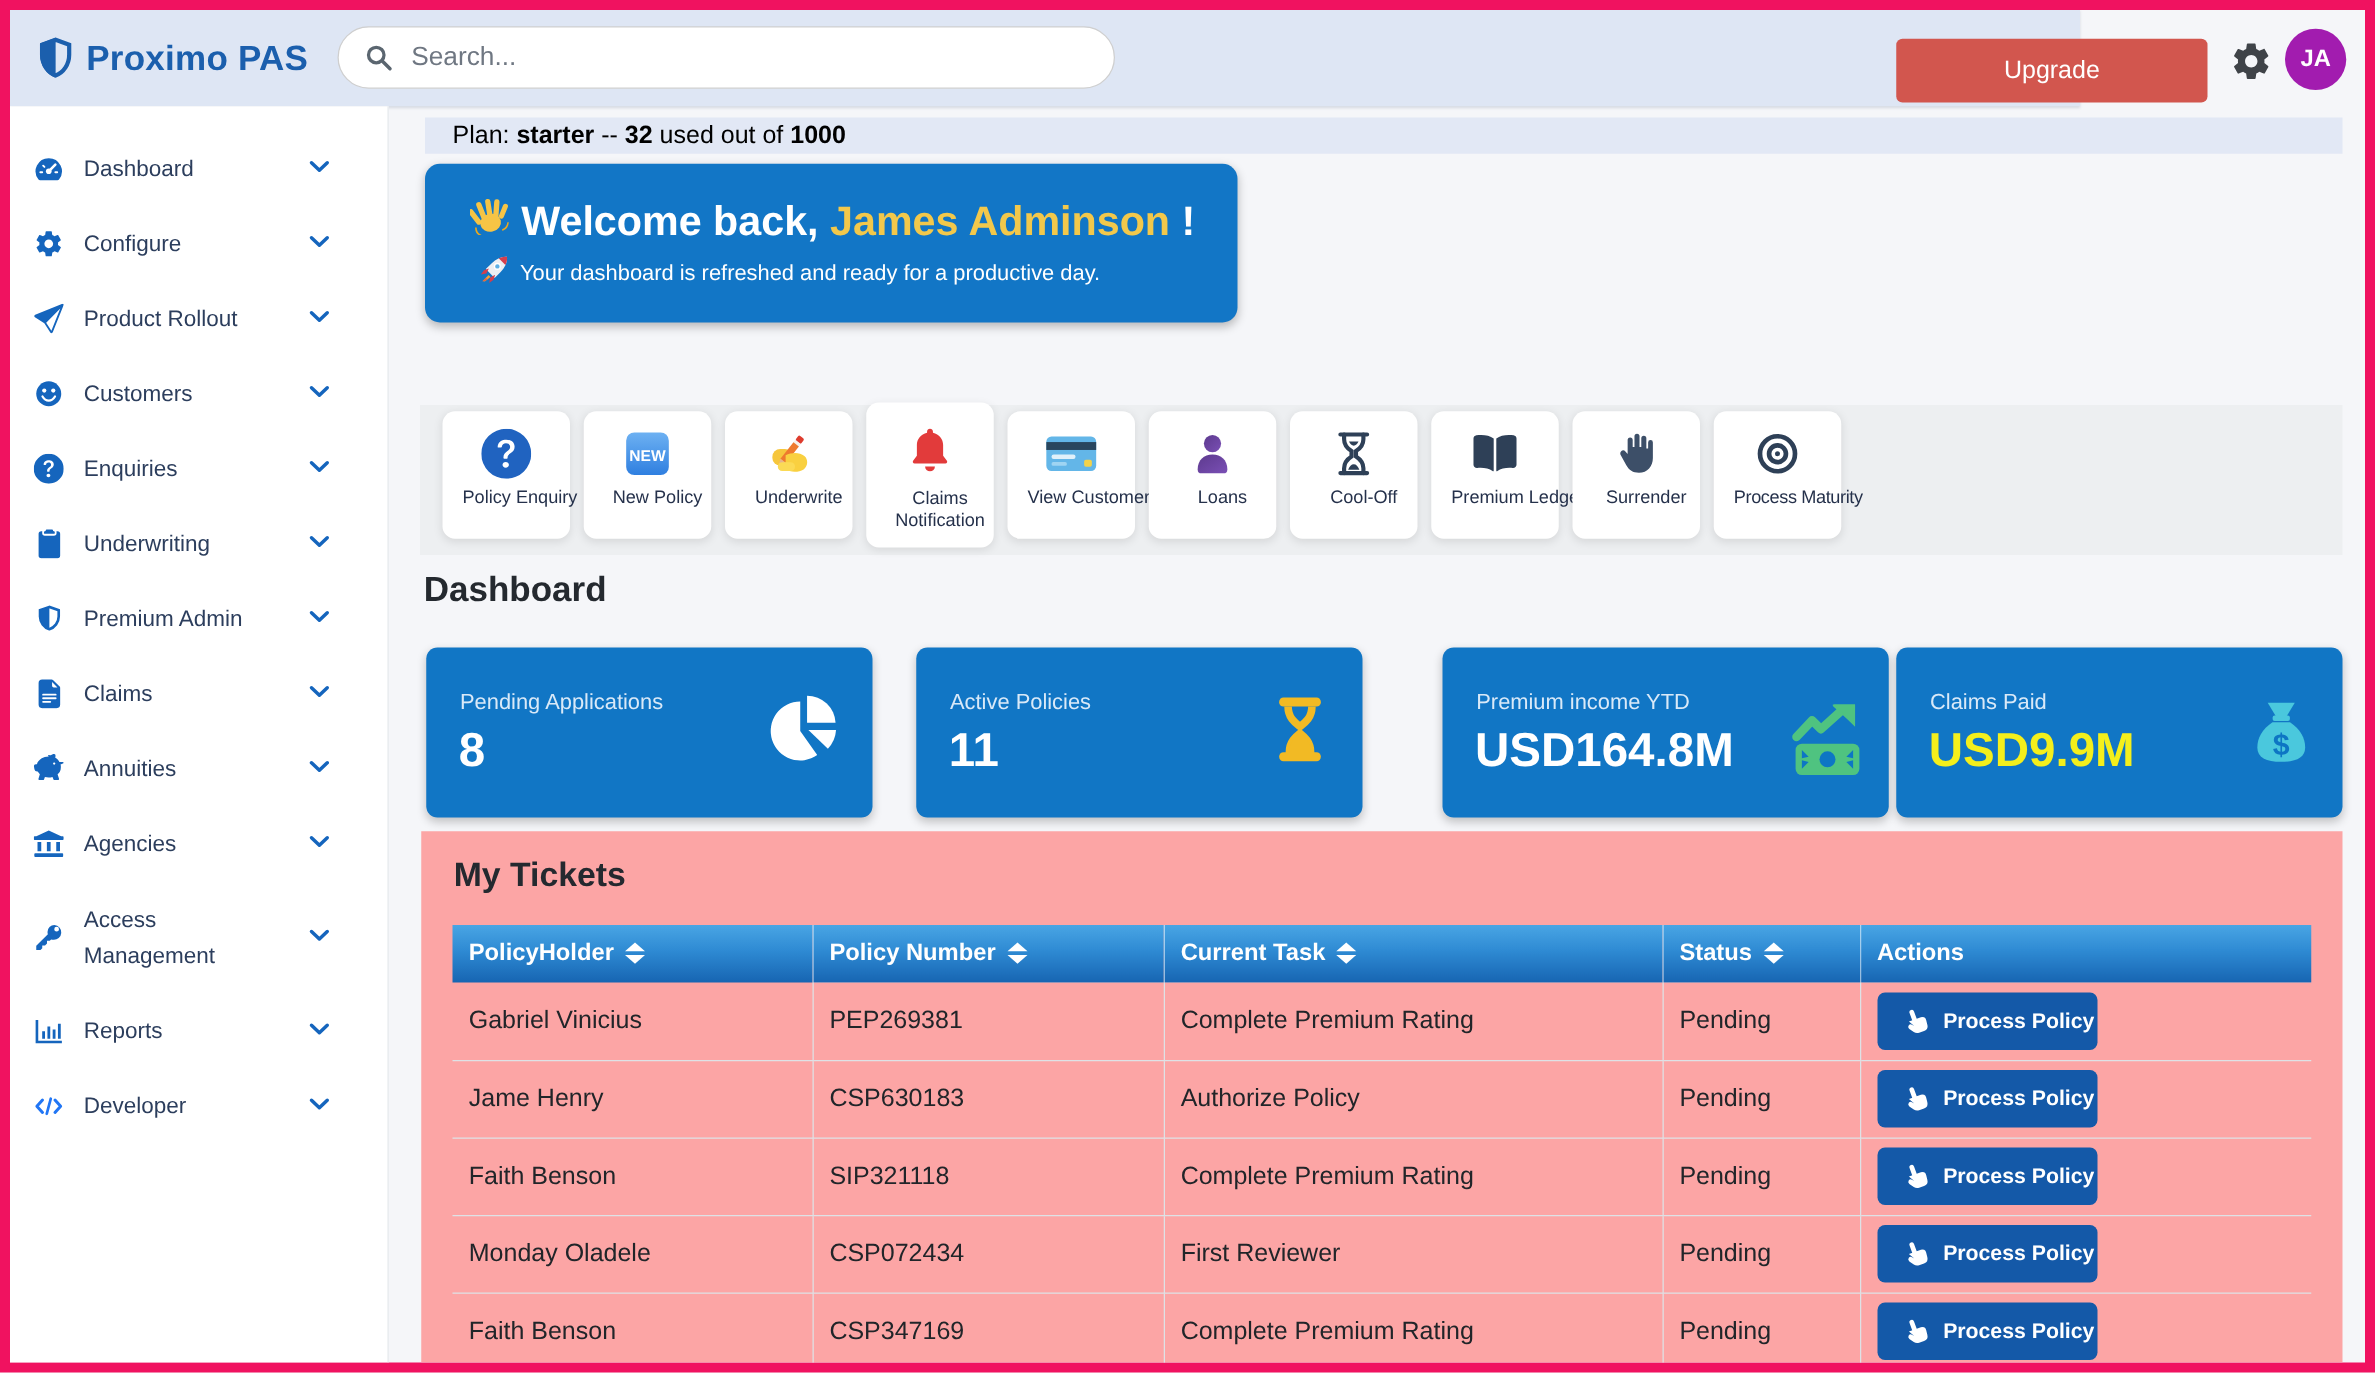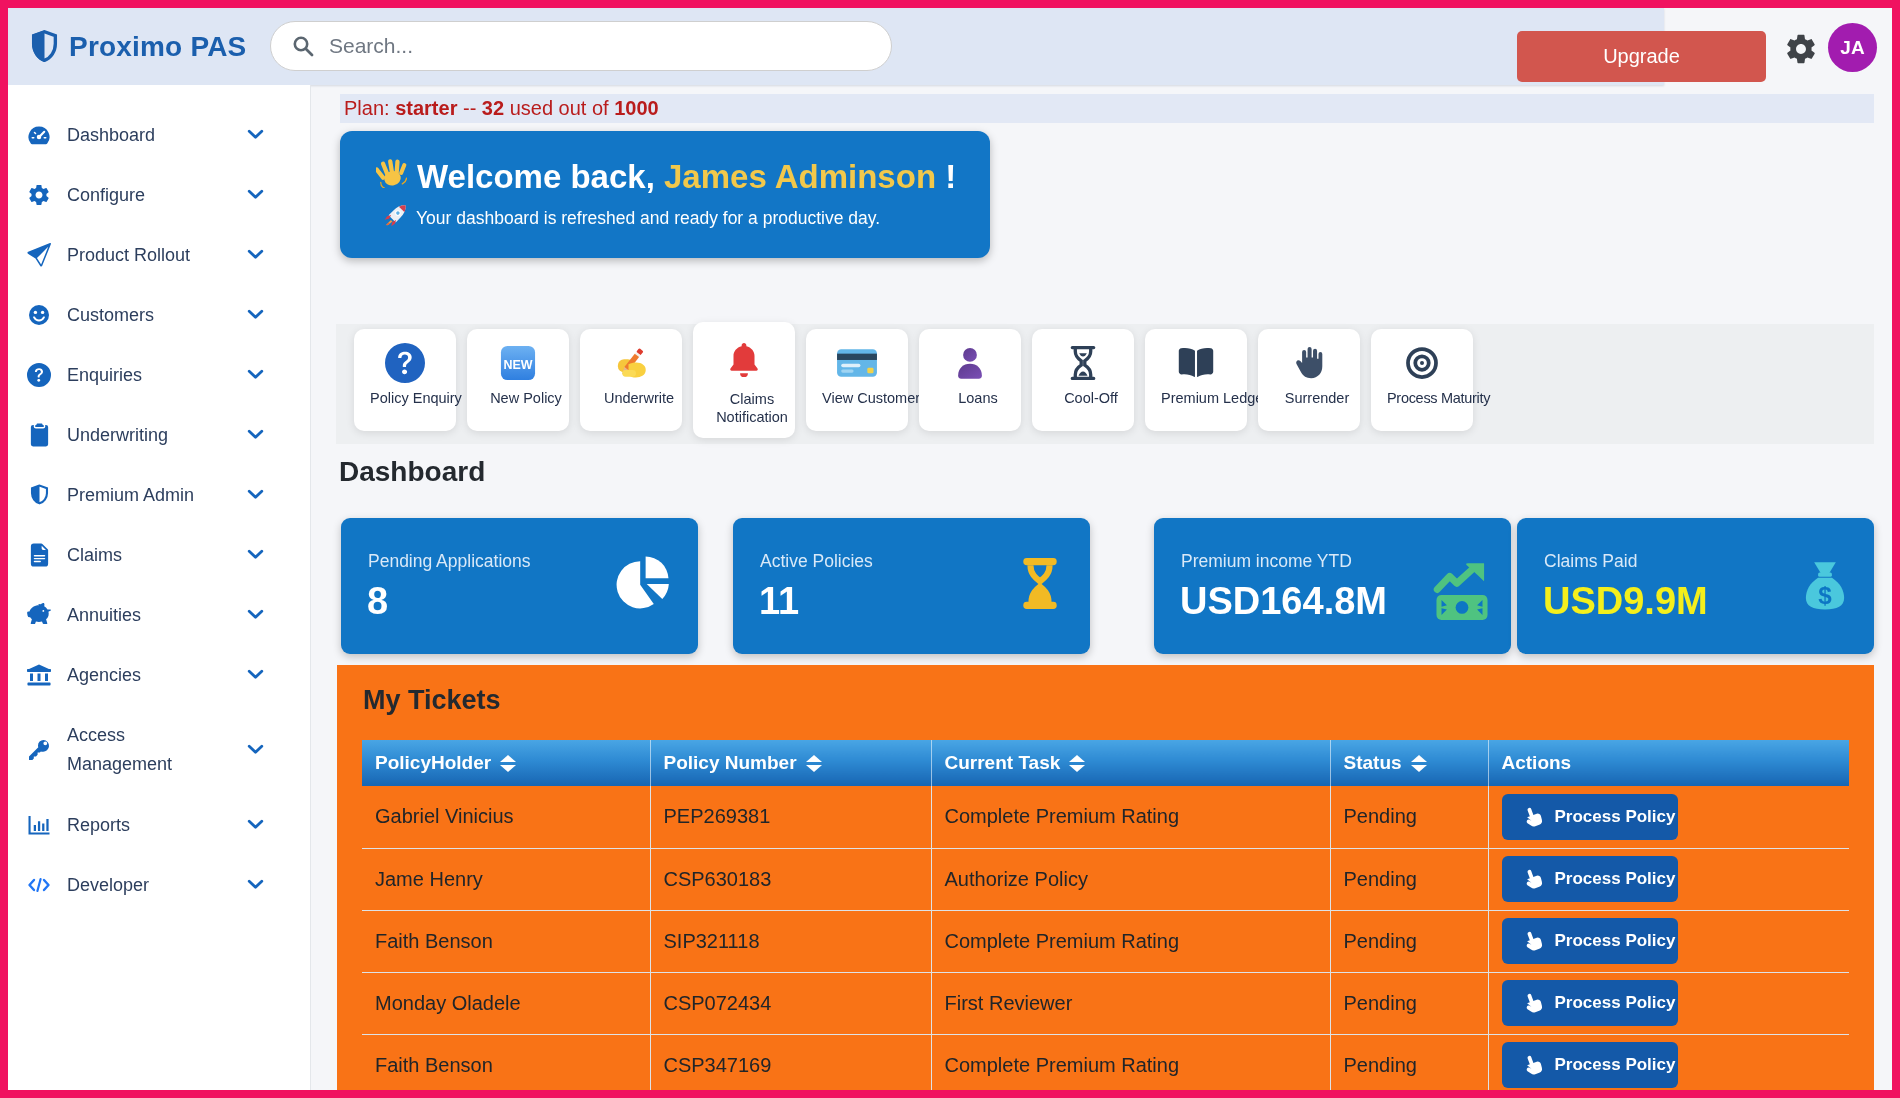--- a/index.html
+++ b/index.html
@@ -14,41 +14,41 @@
 #upg { position:absolute; left:1509px; top:23px; width:249px; height:51px; background:#d2564e; border-radius:5px; color:#fff; font-size:20px; text-align:center; line-height:51px; }
 #gear { position:absolute; left:1776px; top:24px; }
 #avatar { position:absolute; left:1820px; top:15px; width:49px; height:49px; border-radius:50%; background:#a21caf; color:#fff; font-weight:bold; font-size:19px; text-align:center; line-height:49px; }
 
 #side { position:absolute; left:0; top:77px; width:303px; height:1005px; background:#fff; border-right:1px solid #e4e7eb; }
 .mi { position:relative; height:60px; display:flex; align-items:center; }
 .mi .ic { position:absolute; left:19px; top:50%; transform:translateY(-50%); width:24px; height:24px; display:flex; align-items:center; justify-content:center; }
 .mi .tx { position:absolute; left:59px; top:50%; transform:translateY(-50%); font-size:18px; color:#2c3e5d; width:170px; line-height:1.6; }
 .mi .ch { position:absolute; left:239px; top:50%; transform:translateY(-50%); }
 
-#plan { position:absolute; left:332px; top:86px; width:1534px; height:29px; background:#e2e8f5; color:#b91c1c; font-size:20px; line-height:29px; padding-left:4px; }
+#plan { position:absolute; left:332px; top:86px; width:1534px; height:29px; background:#e2e8f5; color:#000000; font-size:20px; line-height:29px; padding-left:22px; }
 #plan b { font-weight:bold; }
 #welcome { position:absolute; left:332px; top:123px; width:650px; height:127px; background:#1276c6; border-radius:12px; color:#fff; box-shadow:0 3px 8px rgba(0,0,0,0.25); }
 #welcome .t1 { position:absolute; left:36px; top:26px; font-size:33px; font-weight:bold; display:flex; align-items:center;}
 #welcome .t1 .nm { color:#f2c84b; }
 #welcome .t2 { position:absolute; left:43px; top:72px; font-size:17.5px; display:flex; align-items:center; }
 
 #quick { position:absolute; left:328px; top:316px; width:1538px; height:120px; background:#edeff1; }
 .qc { position:absolute; top:5px; width:102px; height:102px; background:#fff; border-radius:10px; box-shadow:0 2px 8px rgba(0,0,0,0.10); text-align:center; }
 .qc .qi { margin-top:14px; height:40px; display:flex; align-items:center; justify-content:center; }
 .qc .ql { font-size:14.5px; color:#25314b; margin-top:6px; line-height:1.25; white-space:nowrap;padding-left:16px; }
 .qc.tall { top:-2px; height:116px; }
 
 #dh { position:absolute; left:331px; top:448px; font-size:28px; font-weight:bold; color:#24292f; }
 
 .sc { position:absolute; top:510px; width:357px; height:136px; background:#1176c5; border-radius:9px; box-shadow:0 3px 8px rgba(0,0,0,0.22); color:#fff; }
 .sc .lb { position:absolute; left:27px; top:33px; font-size:17.5px; color:#d9e9f8; }
 .sc .vl { position:absolute; left:26px; top:62px; font-size:38px; font-weight:bold; }
 .sc .ico { position:absolute; right:30px; top:38px; }
 
-#tcard { position:absolute; left:329px; top:657px; width:1537px; height:425px; background:#f97316; }
+#tcard { position:absolute; left:329px; top:657px; width:1537px; height:425px; background:#fca5a5; }
 #tcard h3 { position:absolute; left:26px; top:20px; font-size:27px; font-weight:bold; color:#24292f; }
 #ttable { position:absolute; left:25px; top:75px; width:1487px; border-collapse:collapse; }
 #ttable th { background:linear-gradient(#49a5e4,#2e8ad3 45%,#1765b2); color:#fff; font-size:19px; font-weight:bold; text-align:left; height:46px; padding-left:13px; border-right:1px solid rgba(255,255,255,0.55); }
 #ttable td { font-size:20px; color:#212529; height:62px; padding-left:13px; border:1px solid #dee2e6; border-top:none;margin-top:28px; }
 #ttable td:first-child { border-left:none; } #ttable td:last-child { border-right:none; }
 #ttable th:last-child { border-right:none; }
 .pp { display:inline-flex; align-items:center; white-space:nowrap; width:176px; height:46px; background:#1459a8; border-radius:6px; color:#fff; font-size:17px; font-weight:bold; }
 .pp svg { margin:0 10px 0 19px; }
 .sort { display:inline-flex; flex-direction:column; margin-left:9px; vertical-align:middle; }
 .sort i { display:block; width:0; height:0; border-left:8px solid transparent; border-right:8px solid transparent; }

